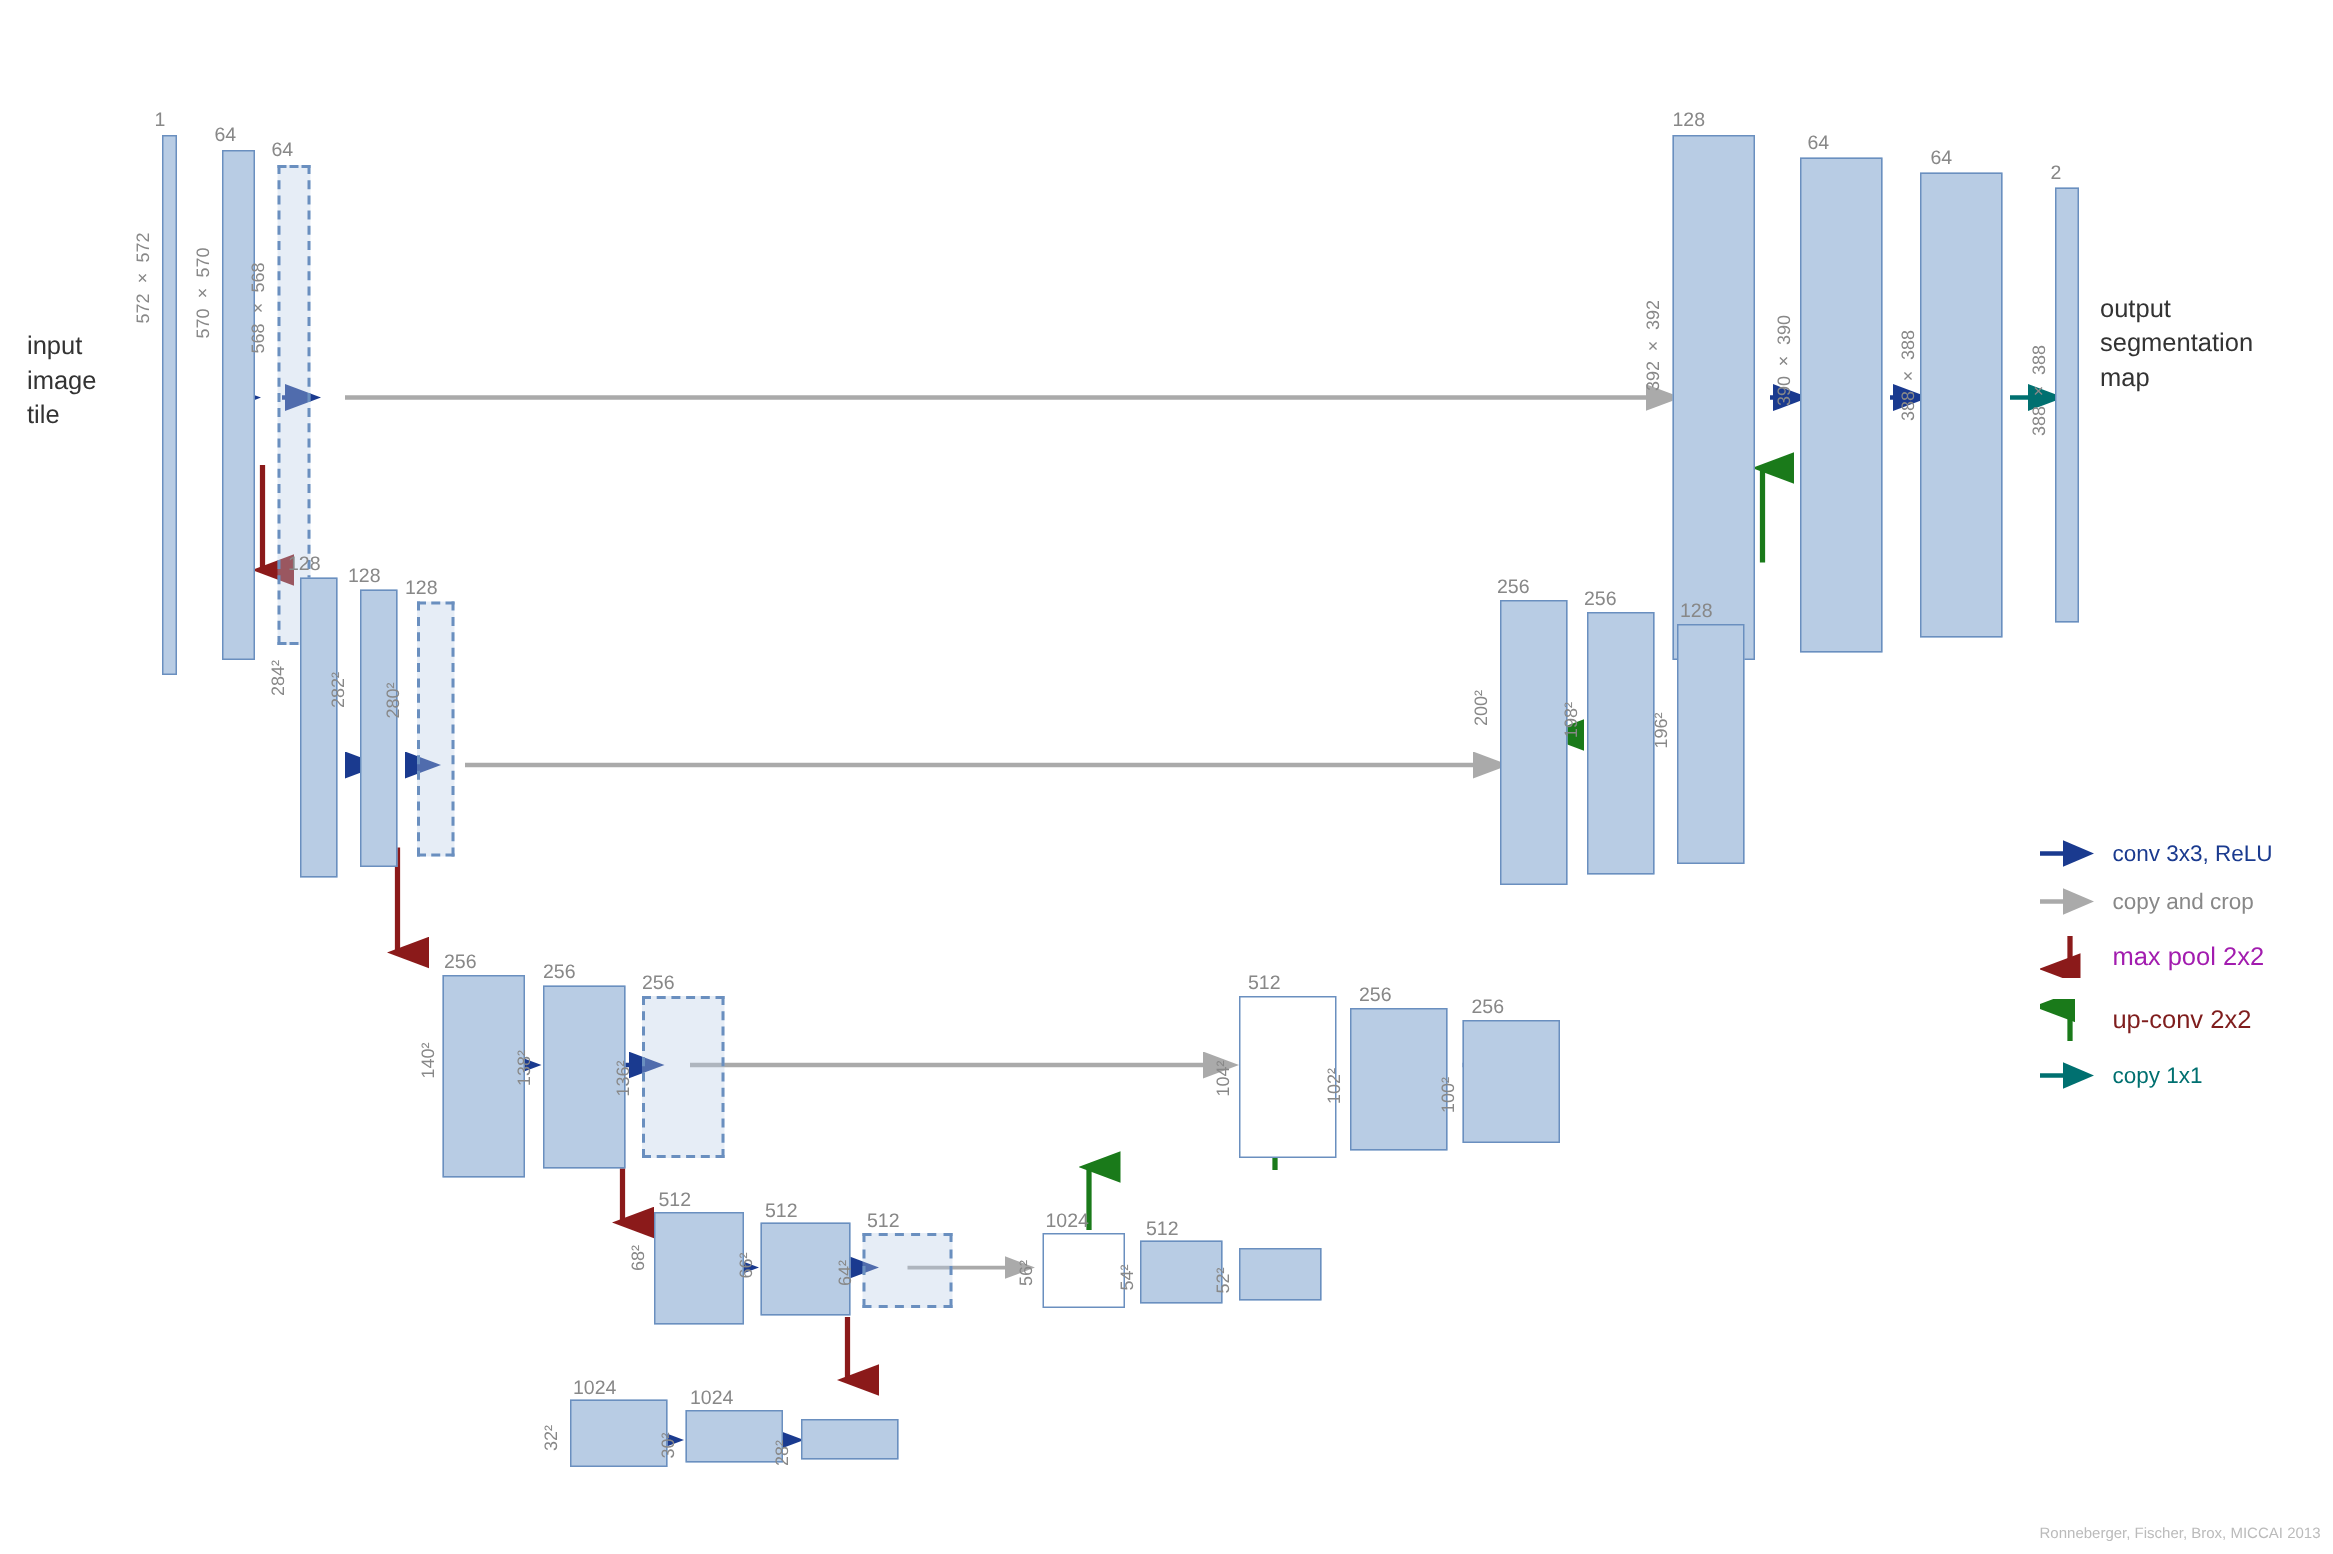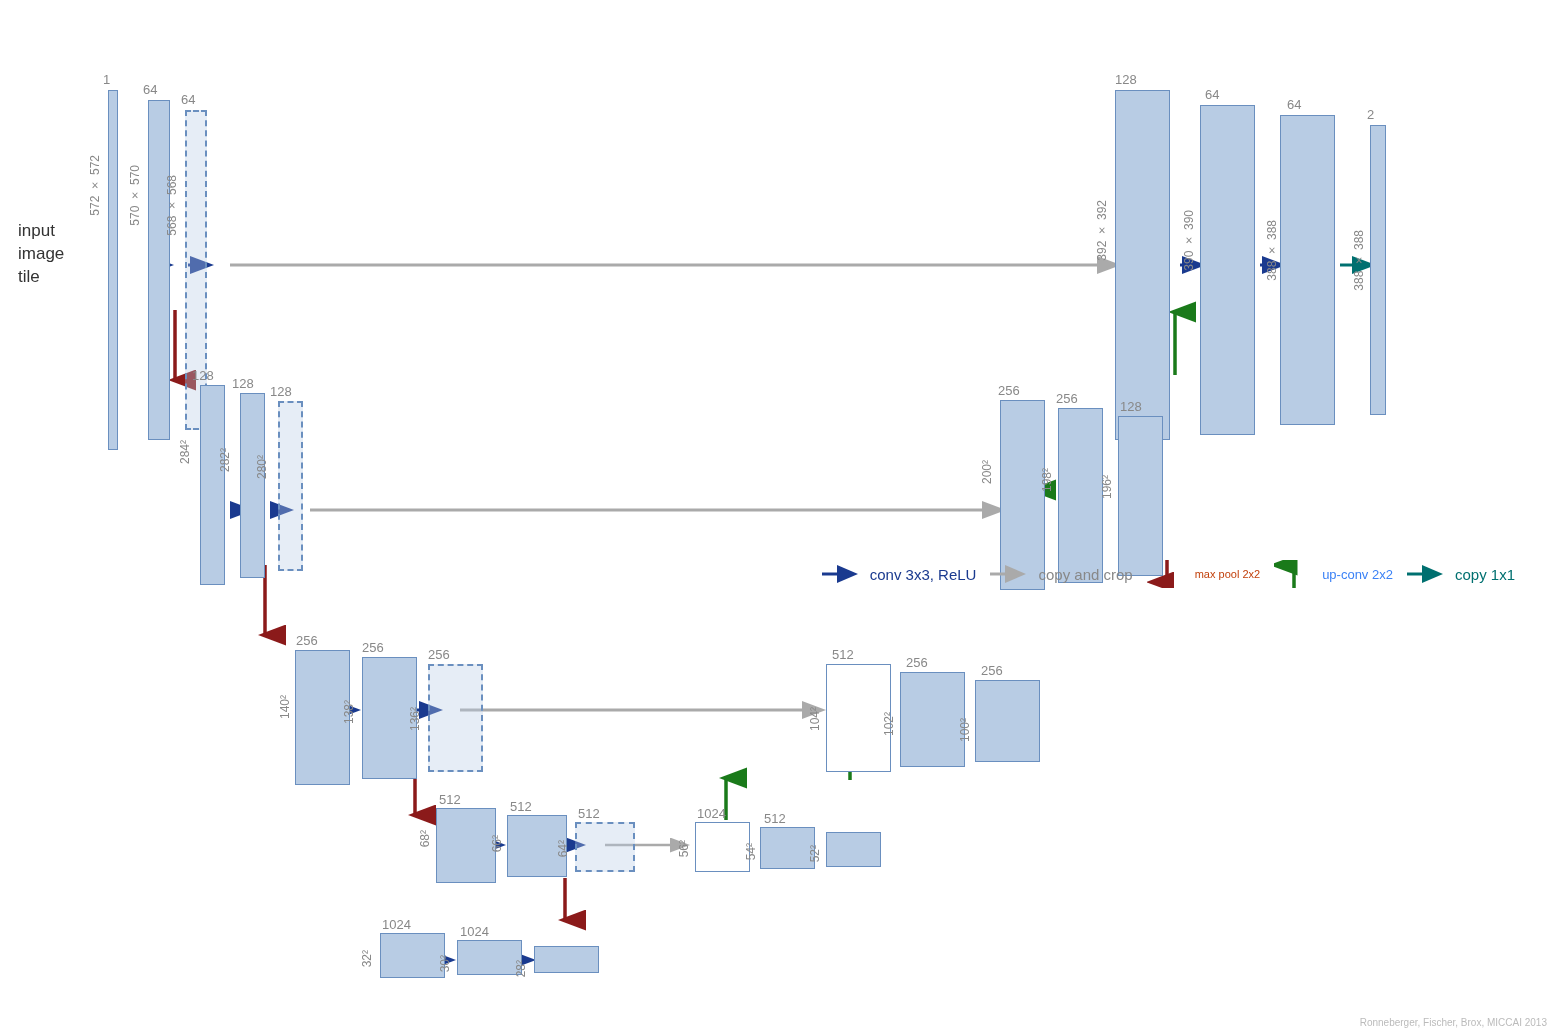--- a/index.html
+++ b/index.html
@@ -38,32 +38,33 @@
       position: absolute;
       border: 1.5px solid #6a8fbf;
       background: #fff;
     }
     
     .legend {
       position: absolute;
       right: 40px;
       top: 560px;
       display: flex;
+      flex-direction: column;
       gap: 14px;
     }
     .legend-item {
       display: flex;
       align-items: center;
       gap: 8px;
       font-size: 15px;
     }
     .text-blue { color: #1a3a8f; font-weight: 500; font-size:15px; }
     .text-gray { color: #888; font-size:15px; }
-    .text-red { color: #c2410c; font-size:11px; }
-    .text-green { color: #3b82f6; font-size:13px; }
+    .text-red { color: #a21caf; font-size:17px; }
+    .text-green { color: #7f1d1d; font-size:17px; }
     .text-teal { color: #007070; font-size:15px; }
 
     
     #svg-overlay {
       position: absolute;
       top: 0; left: 0;
       width: 1555px;
       height: 1036px;
       pointer-events: none;
     }
@@ -177,20 +178,23 @@
   <div class="label" style="left:1182px; top:210px; font-size:12px; color:#888; writing-mode:vertical-rl; transform:rotate(180deg);">390 × 390</div>
 
   <div class="fmap" style="left:1280px; top:115px; width:55px; height:310px;"></div>
   <div class="label" style="left:1287px; top:97px; font-size:13px; color:#888;">64</div>
   <div class="label" style="left:1265px; top:220px; font-size:12px; color:#888; writing-mode:vertical-rl; transform:rotate(180deg);">388 × 388</div>
 
   <div class="fmap" style="left:1370px; top:125px; width:16px; height:290px;"></div>
   <div class="label" style="left:1367px; top:107px; font-size:13px; color:#888;">2</div>
   <div class="label" style="left:1352px; top:230px; font-size:12px; color:#888; writing-mode:vertical-rl; transform:rotate(180deg);">388 × 388</div>
 
+  <div style="position:absolute; left:1400px; top:195px; font-size:17px; color:#333; line-height:1.35;">
+    output<br>segmentation<br>map
+  </div>
 
   <div class="fmap" style="left:200px; top:385px; width:25px; height:200px;"></div>
   <div class="label" style="left:192px; top:368px; font-size:13px; color:#888;">128</div>
   <div class="label" style="left:178px; top:440px; font-size:12px; color:#888; writing-mode:vertical-rl; transform:rotate(180deg);">284²</div>
 
   <div class="fmap" style="left:240px; top:393px; width:25px; height:185px;"></div>
   <div class="label" style="left:232px; top:376px; font-size:13px; color:#888;">128</div>
   <div class="label" style="left:218px; top:448px; font-size:12px; color:#888; writing-mode:vertical-rl; transform:rotate(180deg);">282²</div>
 
   <div class="fmap-dashed" style="left:278px; top:401px; width:25px; height:170px;"></div>

